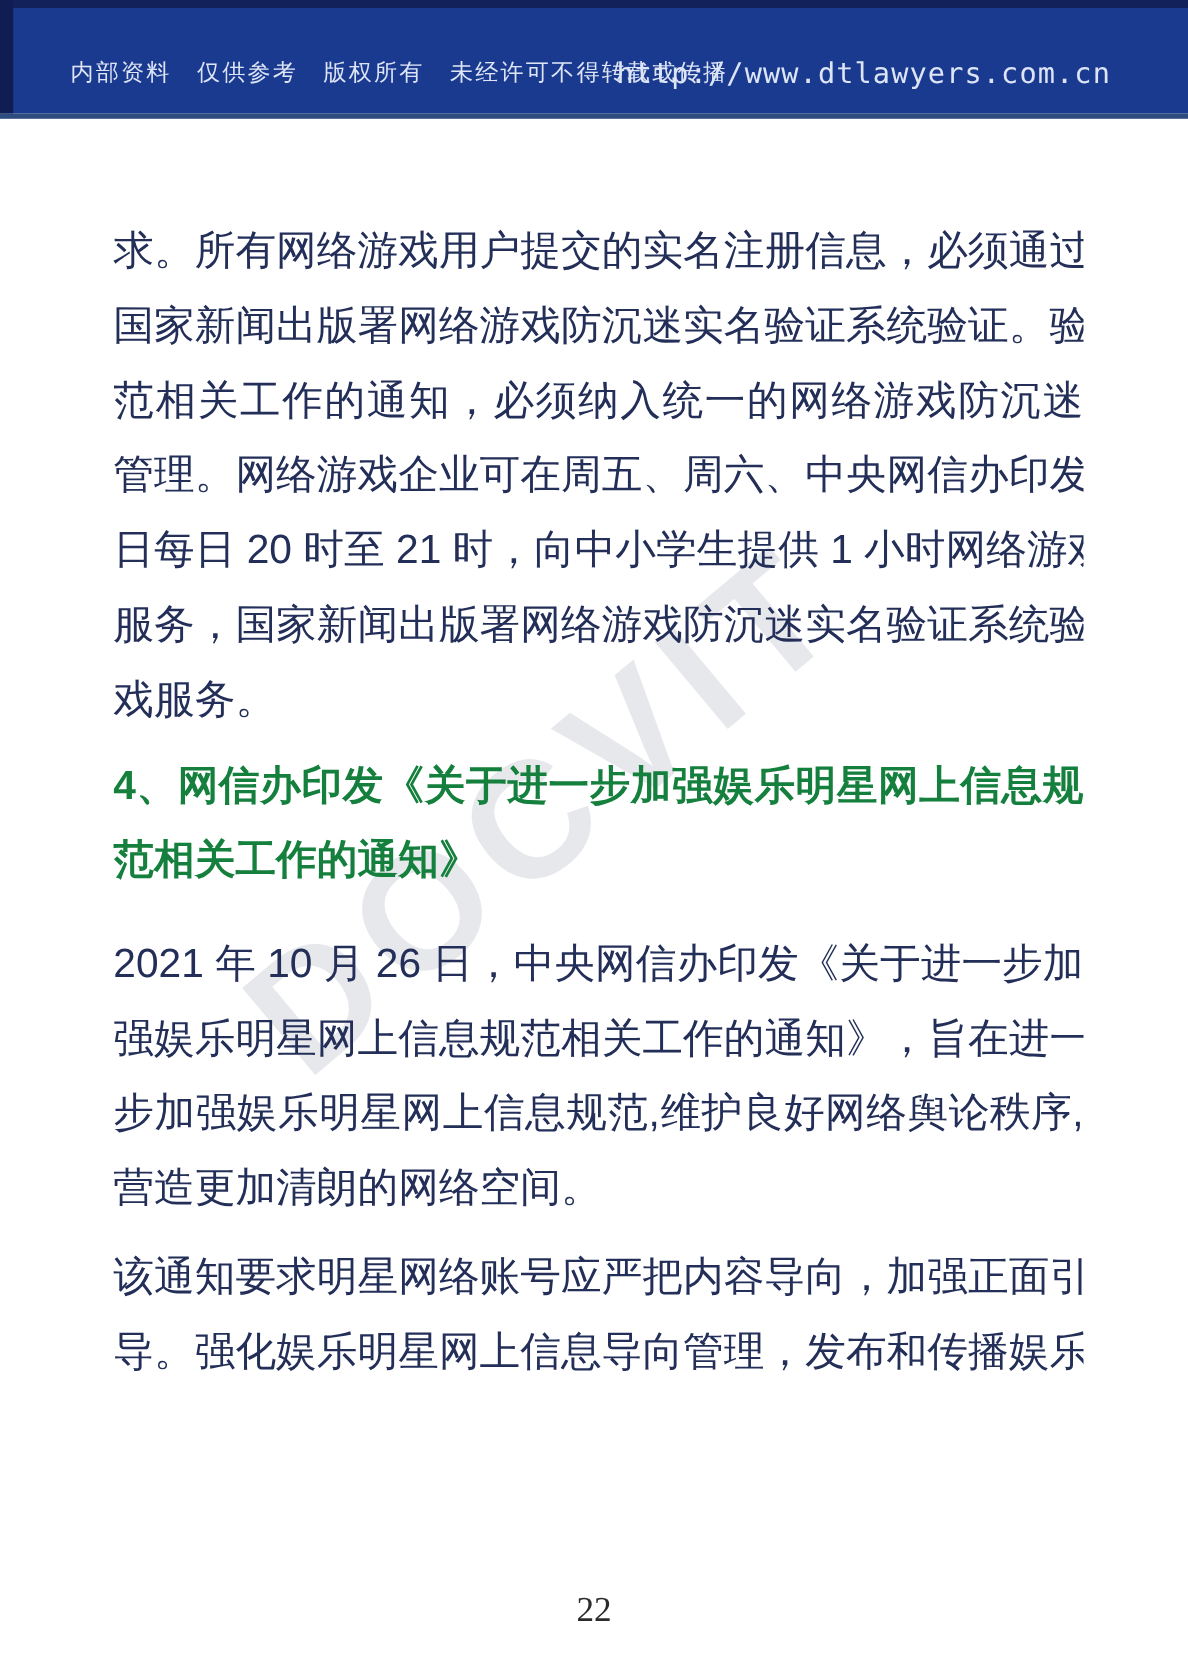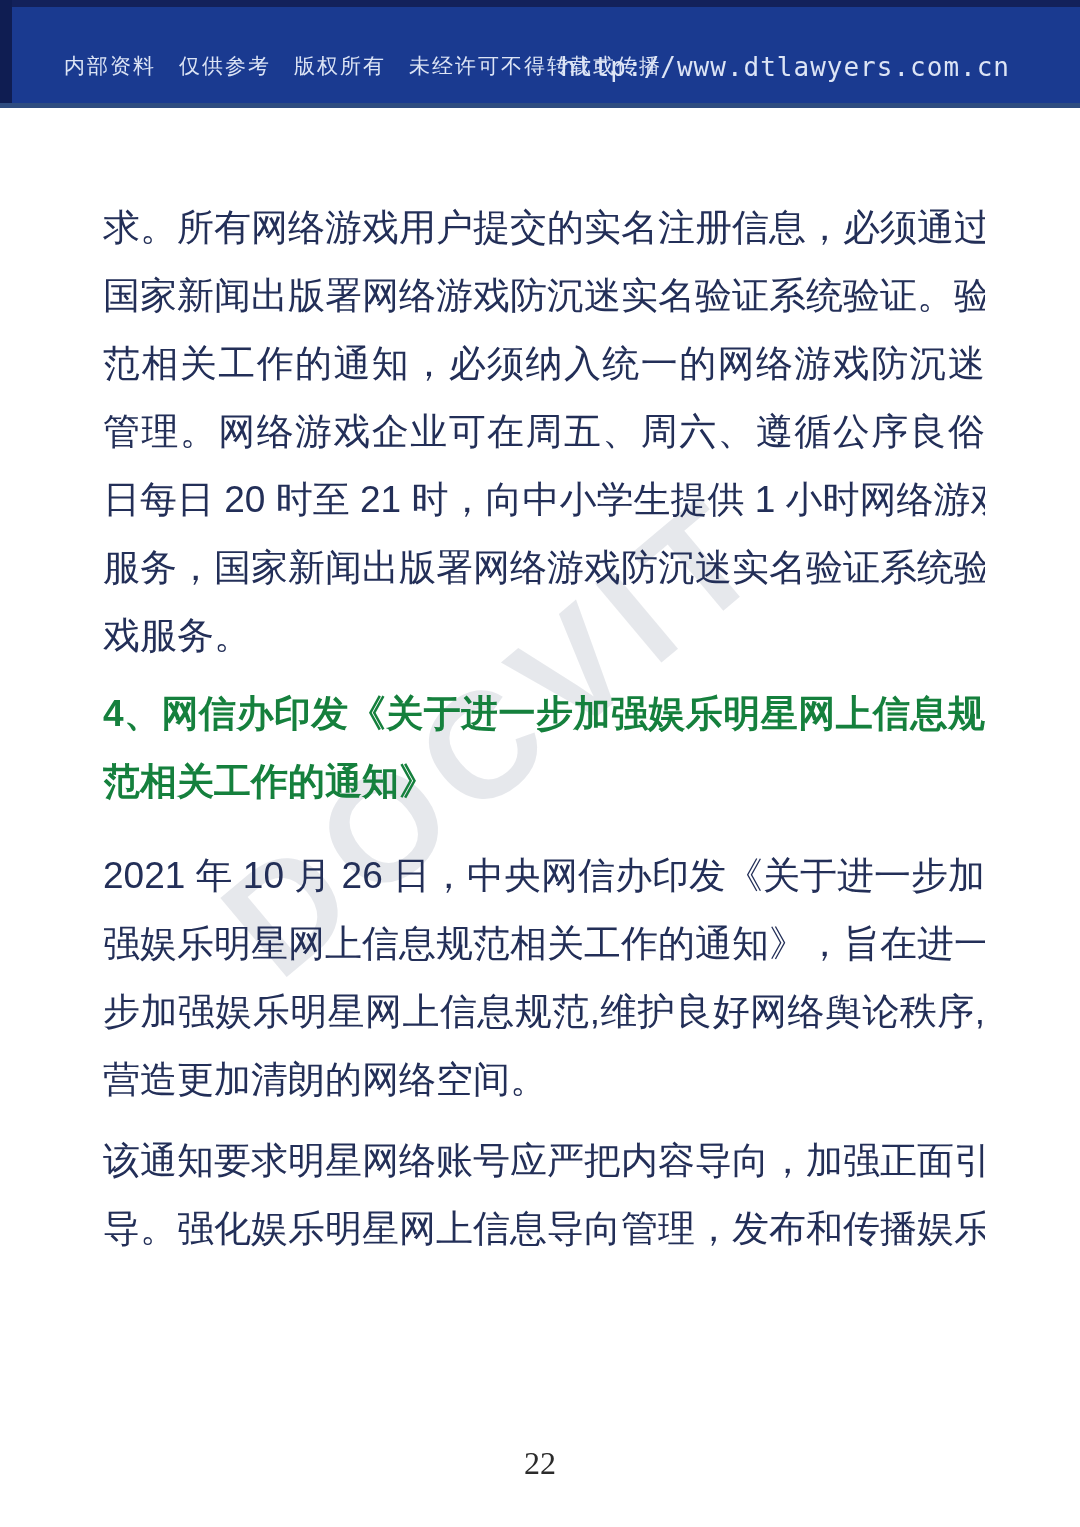--- a/index.html
+++ b/index.html
@@ -115,21 +115,21 @@
   </div>
 
   <div class="watermark">DOCVIT</div>
 
   <div class="content">
 
     <div class="p1">
       <div class="line">求。所有网络游戏用户提交的实名注册信息，必须通过</div>
       <div class="line">国家新闻出版署网络游戏防沉迷实名验证系统验证。验</div>
       <div class="line">范相关工作的通知，必须纳入统一的网络游戏防沉迷</div>
-      <div class="line">管理。网络游戏企业可在周五、周六、遵循公序良俗</div>
+      <div class="line">管理。网络游戏企业可在周五、周六、中央网信办印发</div>
       <div class="line">日每日 20 时至 21 时，向中小学生提供 1 小时网络游戏</div>
       <div class="line">服务，国家新闻出版署网络游戏防沉迷实名验证系统验证</div>
       <div class="line flush-left">戏服务。</div>
     </div>
 
     <div class="heading">
       <div class="line">4、网信办印发《关于进一步加强娱乐明星网上信息规</div>
       <div class="line flush-left">范相关工作的通知》</div>
     </div>
 

